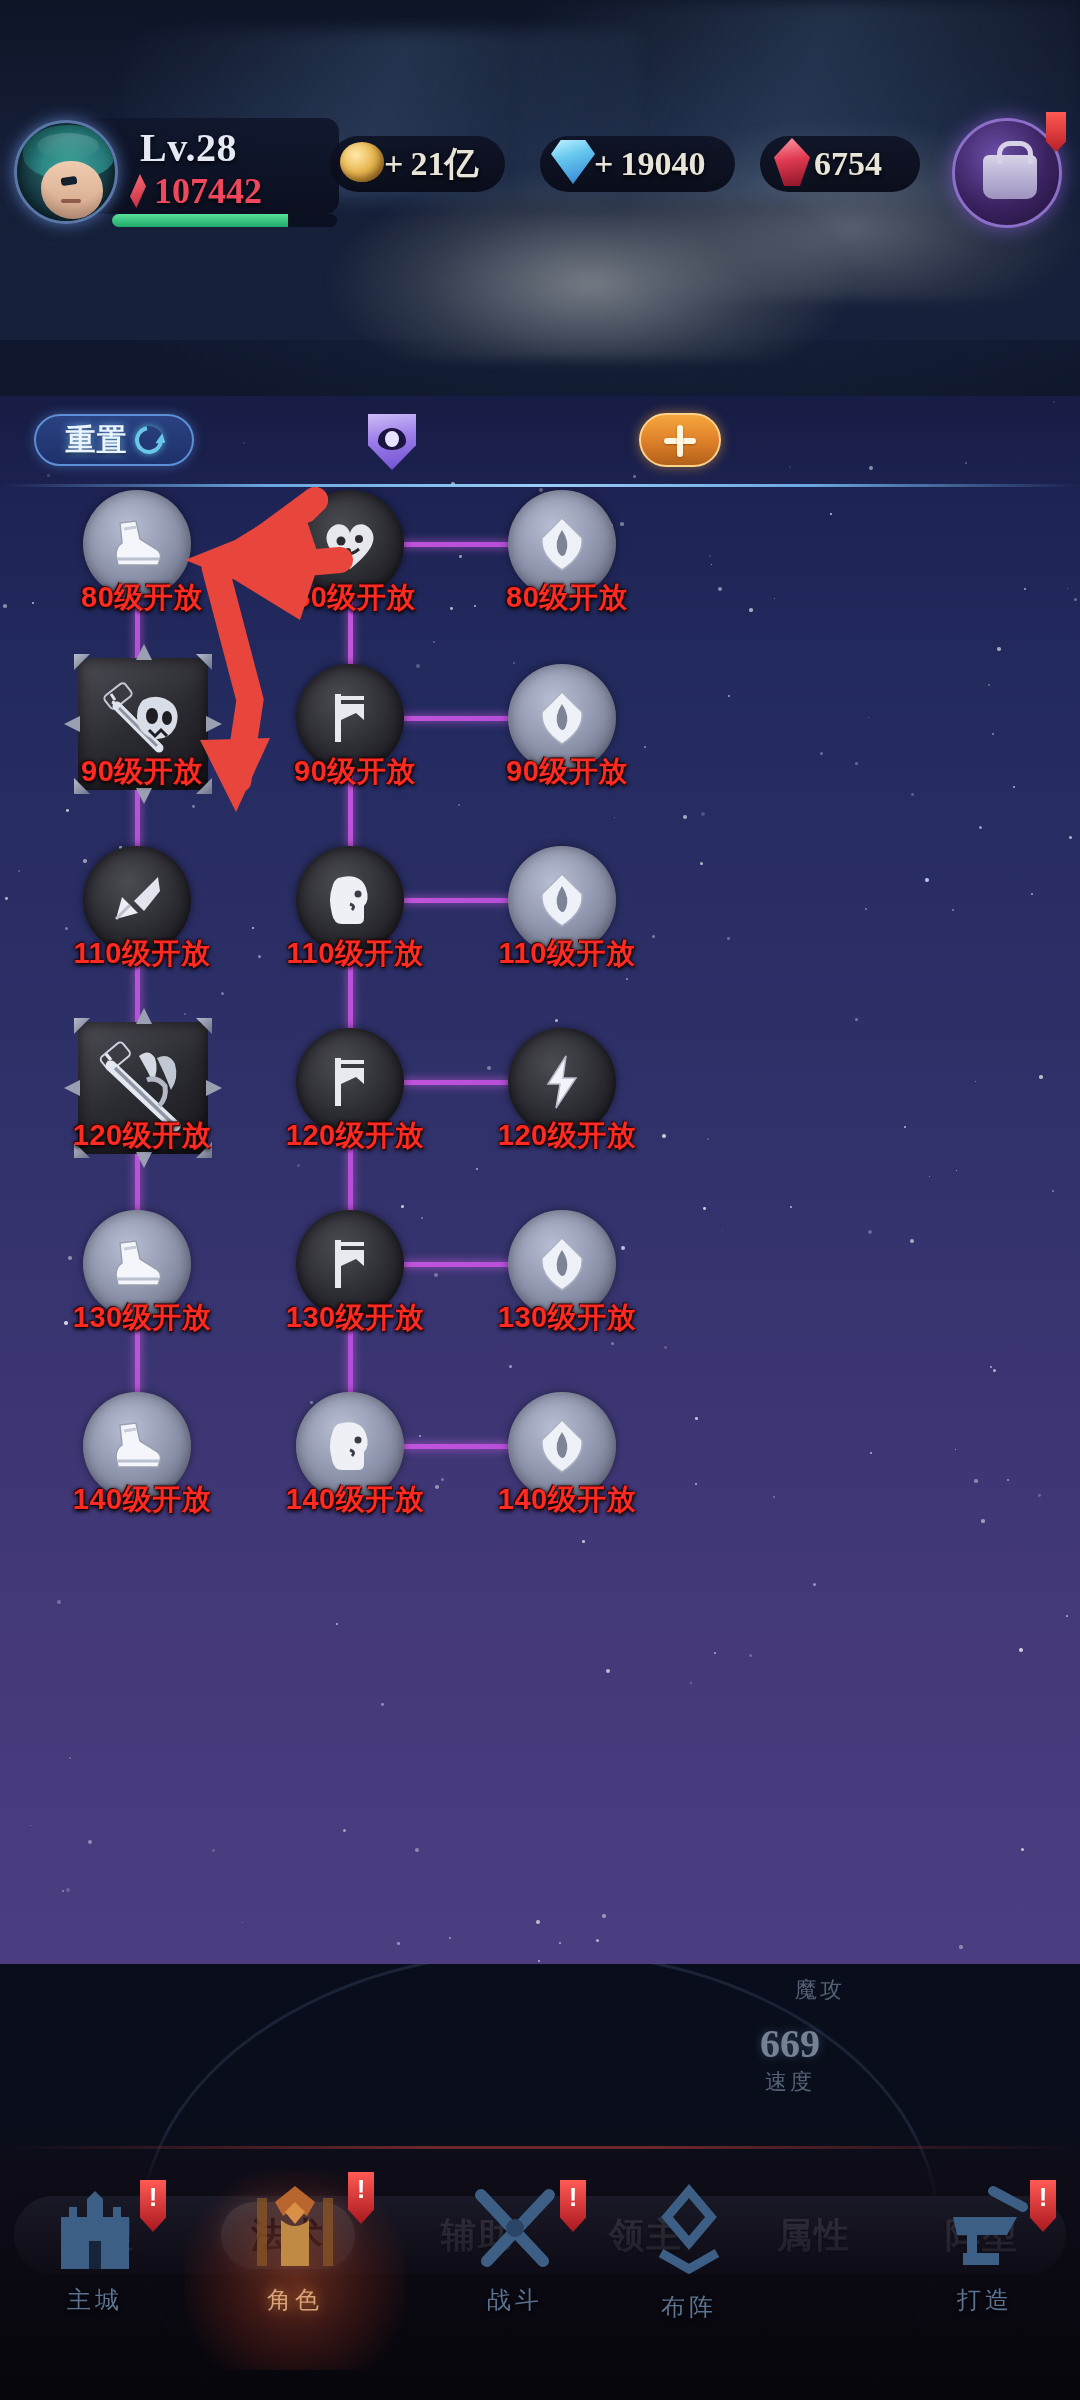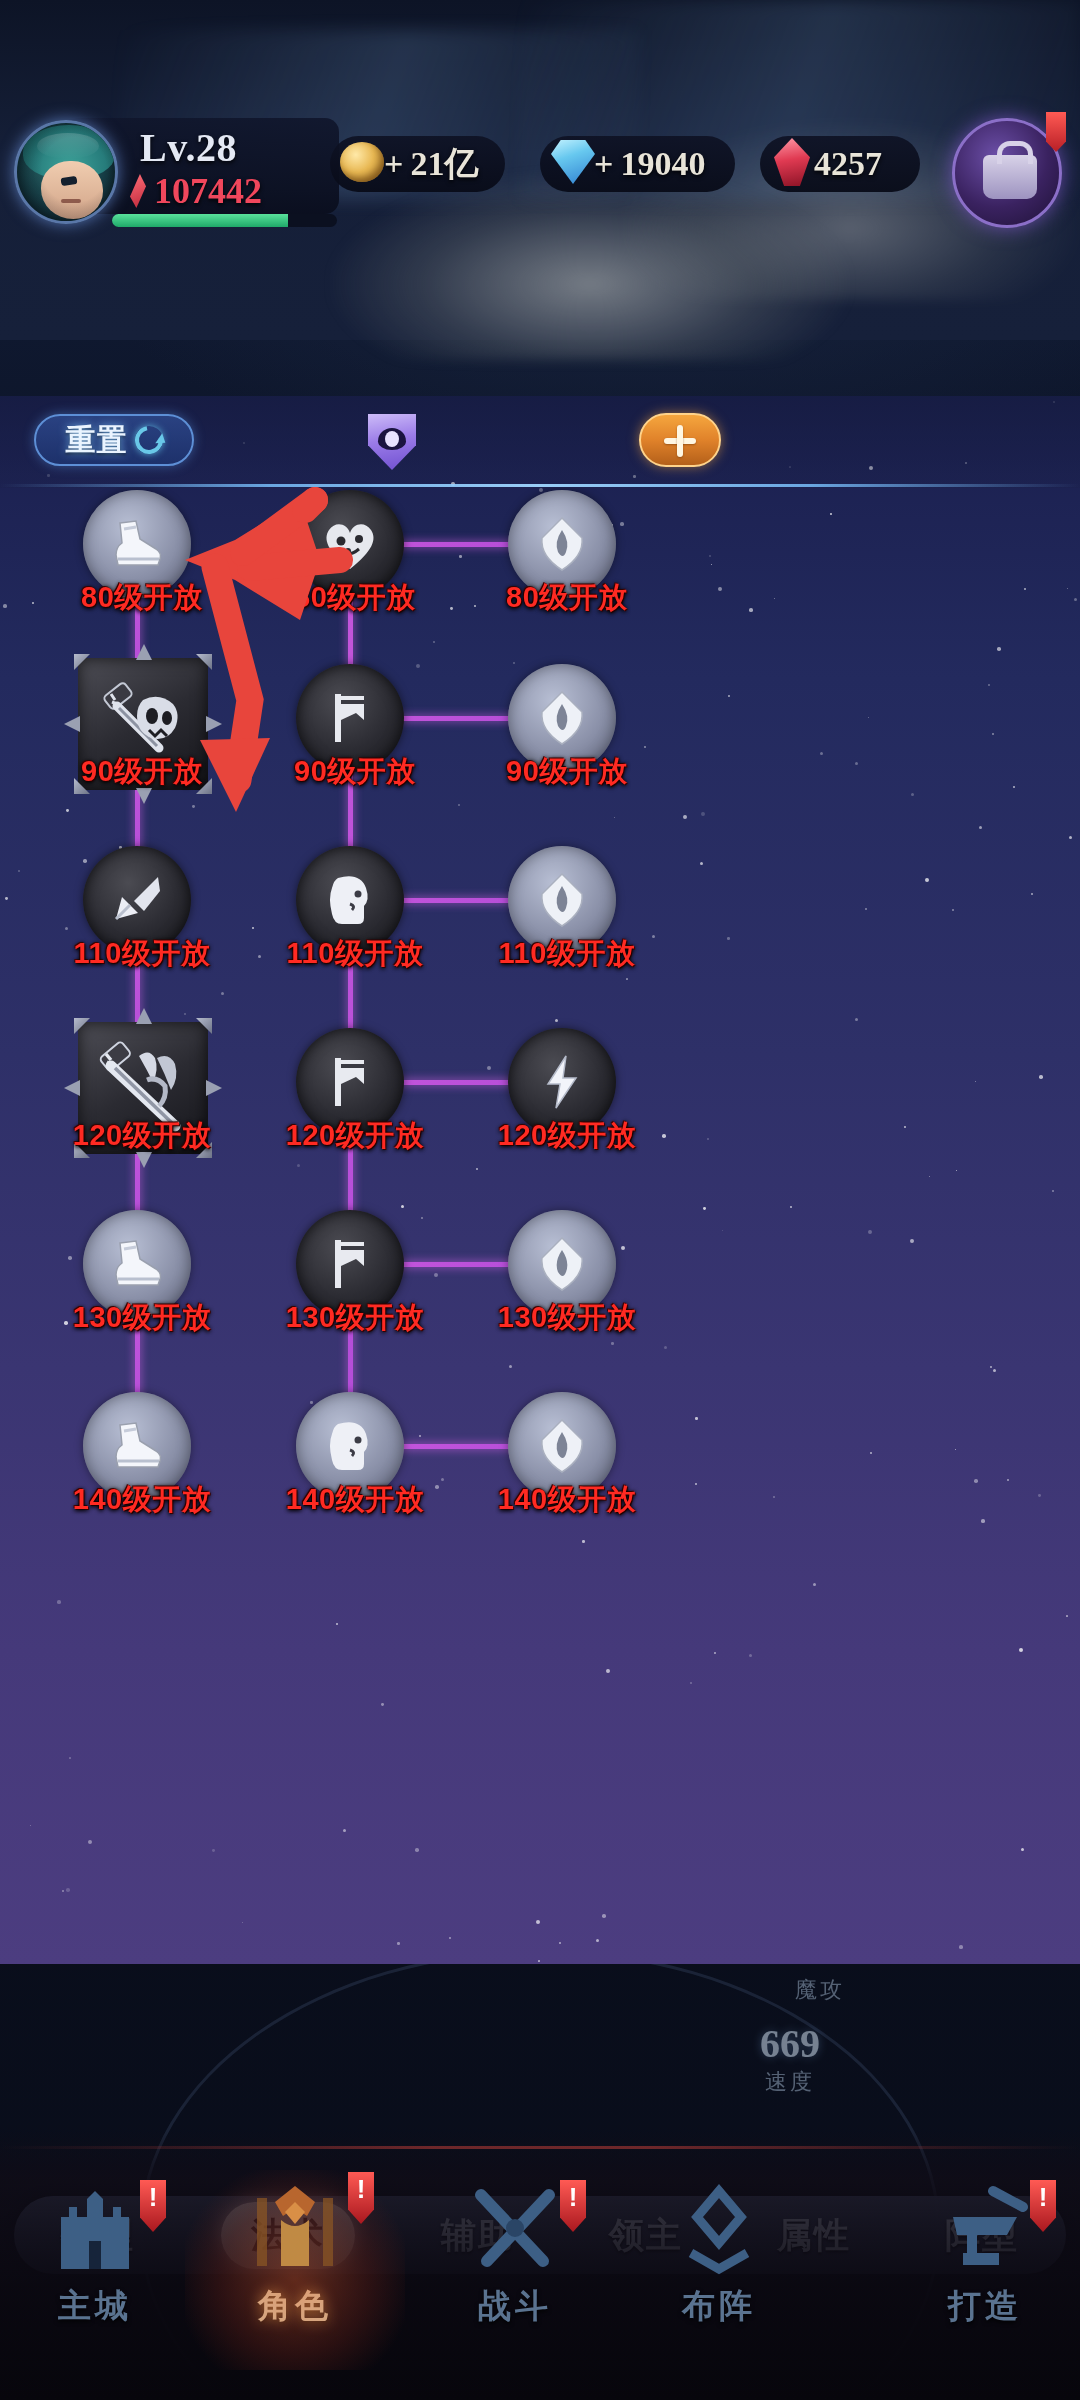--- a/index.html
+++ b/index.html
@@ -413,21 +413,21 @@
     background: linear-gradient(90deg, rgba(150,40,40,0) 0%, rgba(190,60,55,0.55) 40%, rgba(190,60,55,0.55) 60%, rgba(150,40,40,0) 100%);
   }
   .nav-item {
     position:absolute; top:46px; width:190px; height:190px;
     display:flex; flex-direction:column; align-items:center; justify-content:flex-start;
     cursor:pointer;
   }
   .nav-icon { position:relative; width:110px; height:106px; }
   .nav-label {
     margin-top:2px;
-    font-size:33px; font-weight:700; color:#5a7390;
+    font-size:24px; font-weight:400; color:#5a7390;
     letter-spacing:4px;
     text-shadow:0 2px 4px rgba(0,0,0,0.9);
   }
   .nav-item.active .nav-label { color:#f0dcb0; text-shadow:0 0 14px rgba(240,180,90,0.85), 0 2px 4px rgba(0,0,0,0.9); }
   .nav-active-bg {
     position:absolute; left:50%; top:-6px; transform:translateX(-50%);
     width:220px; height:200px;
     background: radial-gradient(ellipse at 50% 55%, rgba(200,80,40,0.45) 0%, rgba(130,40,25,0.28) 48%, rgba(80,20,15,0) 76%);
   }
   .nav-badge {
@@ -490,21 +490,21 @@
           <span class="icon-diamond"></span>
         </span>
       <span class="plus">+</span>
       <span class="val">19040</span>
     </div>
 
     <div class="hud-pill pill-soul">
       <span class="cur-icon">
           <span class="icon-soul"></span>
         </span>
-      <span class="val">4257</span>
+      <span class="val">6754</span>
     </div>
 
     <div class="hud-right-btn">
       <span class="bag"></span>
     </div>
     <div class="hud-right-badge"></div>
   </div>
 
   <div class="panel">
 
@@ -967,21 +967,21 @@
               <span class="nav-badge" style="left:140px;top:4px;"></span>
               <span class="nav-icon">
             <svg class="nav-ico-svg" width="96" height="92" viewBox="0 0 96 92">
               <path d="M14 12 L76 78" stroke="#3d5f85" stroke-width="12" stroke-linecap="round"></path>
               <path d="M82 12 L20 78" stroke="#3d5f85" stroke-width="12" stroke-linecap="round"></path>
               <circle cx="48" cy="45" r="9" fill="#2a4566"></circle>
             </svg>
           </span>
               <span class="nav-label">战斗</span>
             </div>
-        <div class="nav-item" style="left:624px;">
+        <div class="nav-item" style="left:594px;gap:7px;">
 
               <span class="nav-icon">
             <svg class="nav-ico-svg" width="96" height="92" viewBox="0 0 96 92">
               <path d="M48 8 L70 34 L48 60 L26 34 Z" fill="none" stroke="#3d5f85" stroke-width="9"></path>
               <path d="M20 70 L48 86 L76 70" fill="none" stroke="#3d5f85" stroke-width="9"></path>
             </svg>
           </span>
               <span class="nav-label">布阵</span>
             </div>
         <div class="nav-item" style="left:890px;">

